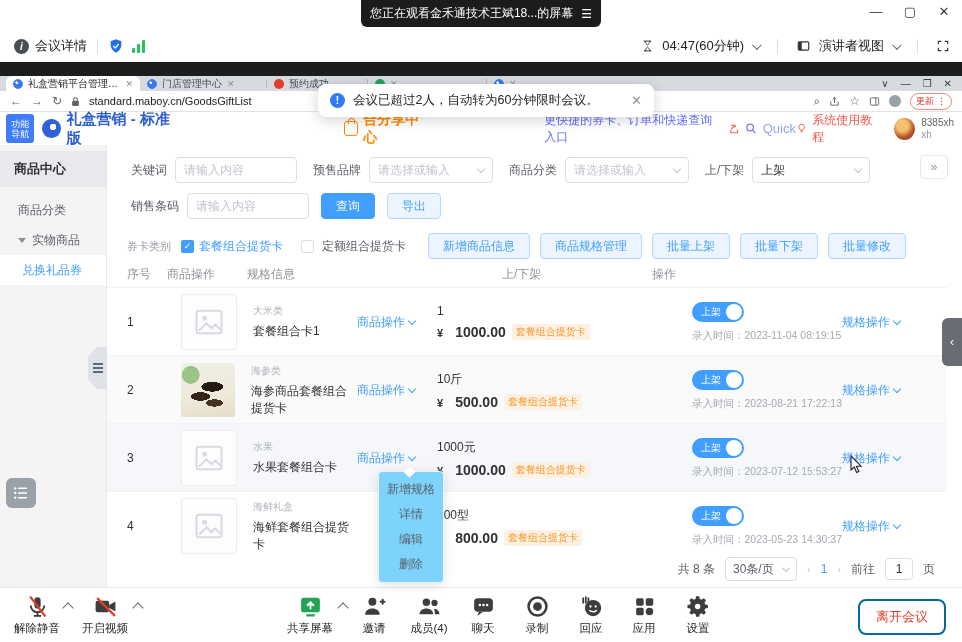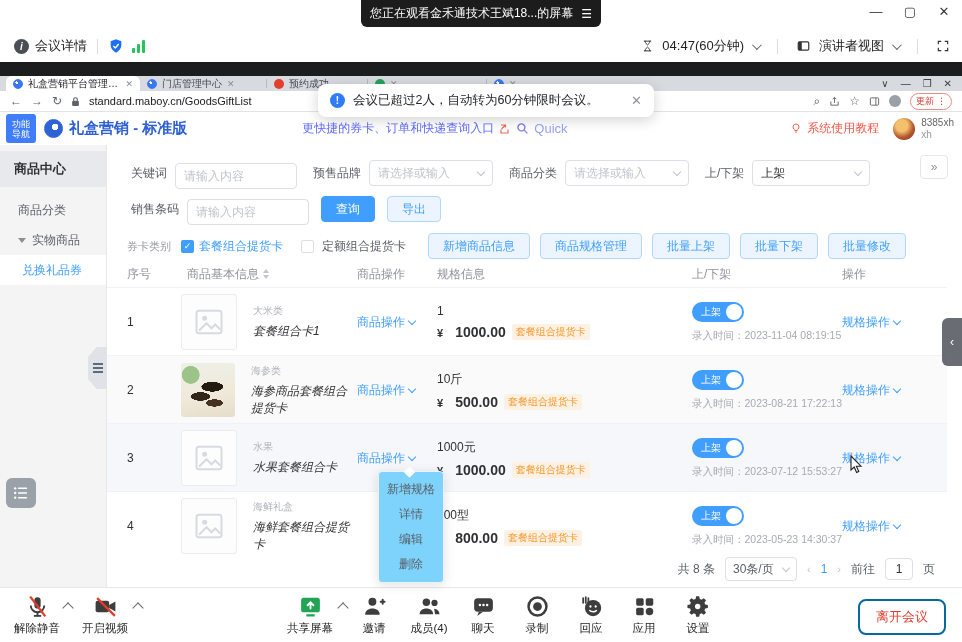--- a/index.html
+++ b/index.html
@@ -74,21 +74,21 @@
     clip-path:polygon(100% 0,100% 100%,45% 100%,0 76%,0 24%,45% 0);
     display:flex;flex-direction:column;align-items:center;justify-content:center;gap:2.5px;}
   .side-tab i{display:block;width:10px;height:1.5px;background:#5f6b7a;}
   .float-list-btn{left:6px;top:478px;width:30px;height:30px;border-radius:6px;background:#9ba1a8;
     display:flex;align-items:center;justify-content:center;}
   
   .main{left:107px;top:145px;width:855px;height:442px;background:#fff;}
   .flabel{color:#5a5e66;font-size:12px;}
   .fitem{display:flex;align-items:center;gap:8px;}
   .inp{height:26px;border:1px solid #dcdfe6;border-radius:4px;background:#fff;box-sizing:border-box;
-    font-size:12px;color:#303133;padding:0 8px;font-family:inherit;margin-top:6px;}
+    font-size:12px;color:#303133;padding:0 8px;font-family:inherit;}
   .inp::placeholder{color:#c0c4cc;}
   .sel{height:26px;border:1px solid #dcdfe6;border-radius:4px;display:flex;align-items:center;
     justify-content:space-between;padding:0 8px;box-sizing:border-box;background:#fff;}
   .ph{color:#c0c4cc;}
   .selval{color:#303133;}
   .scaret{width:5px;height:5px;border-right:1.3px solid #c0c4cc;border-bottom:1.3px solid #c0c4cc;
     transform:rotate(45deg);margin-top:-3px;}
   .frow1{left:24px;top:12px;display:flex;gap:16px;align-items:center;}
   .frow2{left:24px;top:48px;display:flex;gap:12px;align-items:center;}
   .btn-primary{height:26px;background:#409eff;border:1px solid #409eff;color:#fff;border-radius:4px;
@@ -120,21 +120,21 @@
     display:flex;align-items:center;justify-content:center;flex:none;}
   .pimg-photo{width:54px;height:54px;border-radius:3px;flex:none;
     background:
       radial-gradient(ellipse 16px 7px at 36% 62%,#33241a 0 60%,transparent 61%),
       radial-gradient(ellipse 18px 8px at 58% 44%,#241a10 0 60%,transparent 61%),
       radial-gradient(ellipse 14px 6px at 62% 74%,#46311f 0 60%,transparent 61%),
       radial-gradient(circle at 18% 22%,#9cc488 0 14%,transparent 15%),
       linear-gradient(170deg,#eef0e6,#efe9da 60%,#e6ddcb);}
   .pinfo{margin-left:12px;}
   .pcat{color:#b0b3ba;font-size:10px;margin-bottom:5px;}
-  .pname{color:#303133;font-size:12px;font-style:italic;}
+  .pname{color:#303133;font-size:12px;}
   .oplink{color:#409eff;font-size:12px;display:inline-flex;align-items:center;gap:4px;}
   .lcaret{width:5px;height:5px;border-right:1.3px solid #409eff;border-bottom:1.3px solid #409eff;
     transform:rotate(45deg);margin-top:-3px;}
   .spec1{font-size:12px;color:#303133;margin-bottom:6px;}
   .prline{display:flex;align-items:center;gap:6px;}
   .cur{font-size:11px;font-weight:bold;}
   .prc{font-size:14px;font-weight:bold;margin-left:12px;}
   .tag{background:#fdf1e3;color:#f69a2d;font-size:10px;padding:1px 4px;border-radius:2px;}
   .toggle{width:52px;height:20px;border-radius:10px;background:#409eff;position:relative;
     color:#fff;font-size:10px;display:flex;align-items:center;padding-left:9px;box-sizing:border-box;}
@@ -296,20 +296,24 @@
     </div>
   </div>
 
   <div class="abs pagehead">
     <div class="navbox">
       <span>功能</span>
       <span>导航</span>
     </div>
     <span class="brandlogo"></span>
     <span class="brandtx">礼盒营销 - 标准版</span>
+    <span class="sharecenter">
+      <span class="bagicon"></span>
+      <span>合分享中心</span>
+    </span>
     <span class="promo">
       <span>更快捷的券卡、订单和快递查询入口</span>
       <svg width="12" height="12" viewBox="0 0 24 24">
         <path d="M4 4h9v5M13 4L5 12" stroke="#ef6a5a" stroke-width="2.4" fill="none"></path>
         <path d="M4 13v7h14v-7" stroke="#ef6a5a" stroke-width="2.4" fill="none"></path>
       </svg>
       <svg width="13" height="13" viewBox="0 0 24 24">
         <circle cx="10" cy="10" r="6.5" fill="none" stroke="#7a7af0" stroke-width="2.4"></circle>
         <line x1="15" y1="15" x2="21" y2="21" stroke="#7a7af0" stroke-width="2.4"></line>
       </svg>
@@ -417,27 +421,20 @@
       <span style="width:2px;"></span>
       <button class="btn-plain">新增商品信息</button>
       <button class="btn-plain">商品规格管理</button>
       <button class="btn-plain">批量上架</button>
       <button class="btn-plain">批量下架</button>
       <button class="btn-plain">批量修改</button>
     </div>
 
     <div class="abs thead">
       <span class="c1">序号</span>
-      <span class="c2" style="padding-left:20px;box-sizing:border-box;">
-        <span>商品基本信息</span>
-        <span class="sorticon">
-            <i class="up"></i>
-            <i class="dn"></i>
-          </span>
-      </span>
       <span class="c3">商品操作</span>
       <span class="c4">规格信息</span>
       <span class="c5">上/下架</span>
       <span class="c6">操作</span>
     </div>
 
     <div class="abs trow" style="top:142px;">
       <span class="c1">1</span>
       <span class="c2" style="padding-left:14px;box-sizing:border-box;">
         <span class="pimg">

